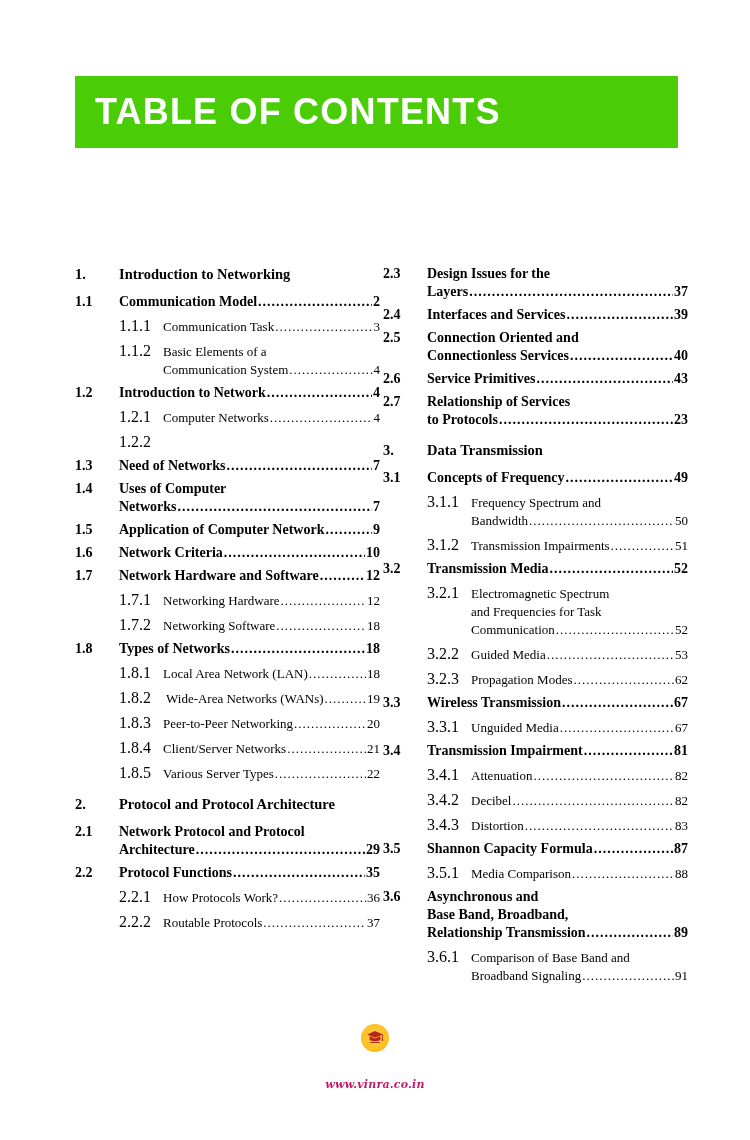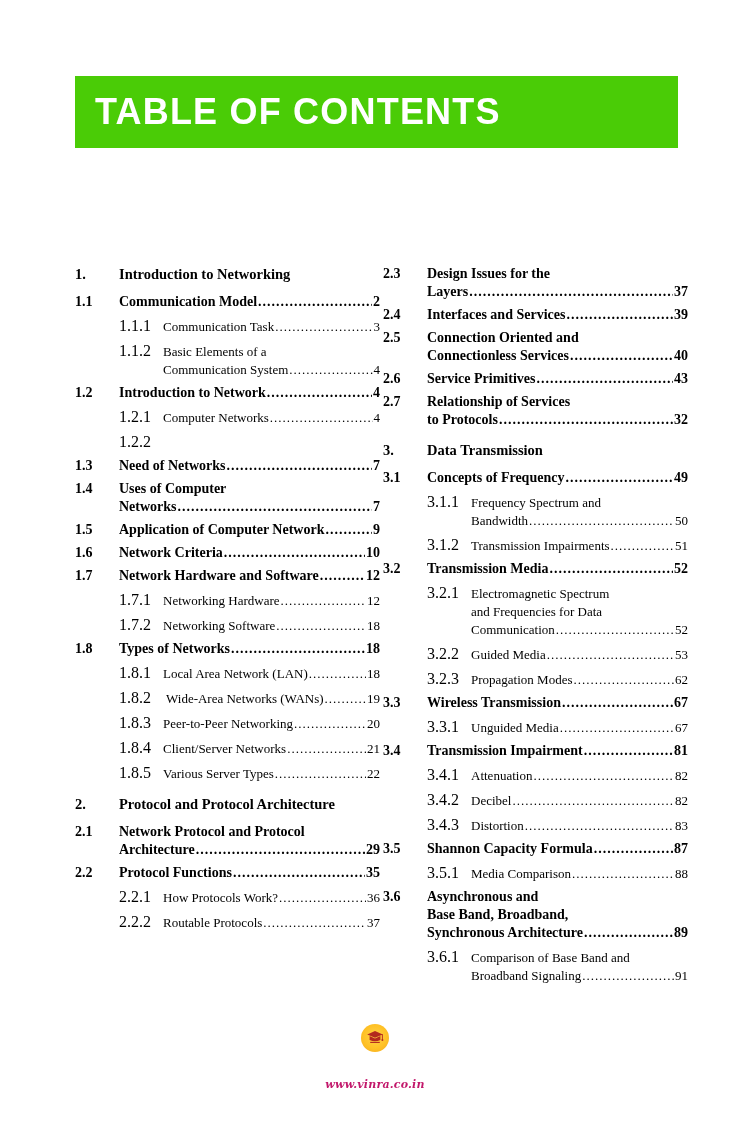--- a/index.html
+++ b/index.html
@@ -466,21 +466,21 @@
       </div>
       <div class="entry lvl1">
         <span class="num">2.7</span>
         <div class="body">
           <div class="line noleader">
             <span class="txt">Relationship of Services</span>
           </div>
           <div class="line">
             <span class="txt">to Protocols</span>
             <span class="leader"></span>
-            <span class="pg">32</span>
+            <span class="pg">23</span>
           </div>
         </div>
       </div>
       <div class="entry lvl0">
         <span class="num">3.</span>
         <span class="ttl">Data Transmission</span>
       </div>
       <div class="entry lvl1">
         <span class="num">3.1</span>
         <div class="body">
@@ -524,21 +524,21 @@
           </div>
         </div>
       </div>
       <div class="entry lvl2">
         <span class="num">3.2.1</span>
         <div class="body">
           <div class="line noleader">
             <span class="txt">Electromagnetic Spectrum</span>
           </div>
           <div class="line noleader">
-            <span class="txt">and Frequencies for Data</span>
+            <span class="txt">and Frequencies for Task</span>
           </div>
           <div class="line">
             <span class="txt">Communication</span>
             <span class="leader"></span>
             <span class="pg">52</span>
           </div>
         </div>
       </div>
       <div class="entry lvl2">
         <span class="num">3.2.2</span>
@@ -643,21 +643,21 @@
       <div class="entry lvl1">
         <span class="num">3.6</span>
         <div class="body">
           <div class="line noleader">
             <span class="txt">Asynchronous and</span>
           </div>
           <div class="line noleader">
             <span class="txt">Base Band, Broadband,</span>
           </div>
           <div class="line">
-            <span class="txt">Synchronous Architecture</span>
+            <span class="txt">Relationship Transmission</span>
             <span class="leader"></span>
             <span class="pg">89</span>
           </div>
         </div>
       </div>
       <div class="entry lvl2">
         <span class="num">3.6.1</span>
         <div class="body">
           <div class="line noleader">
             <span class="txt">Comparison of Base Band and</span>

